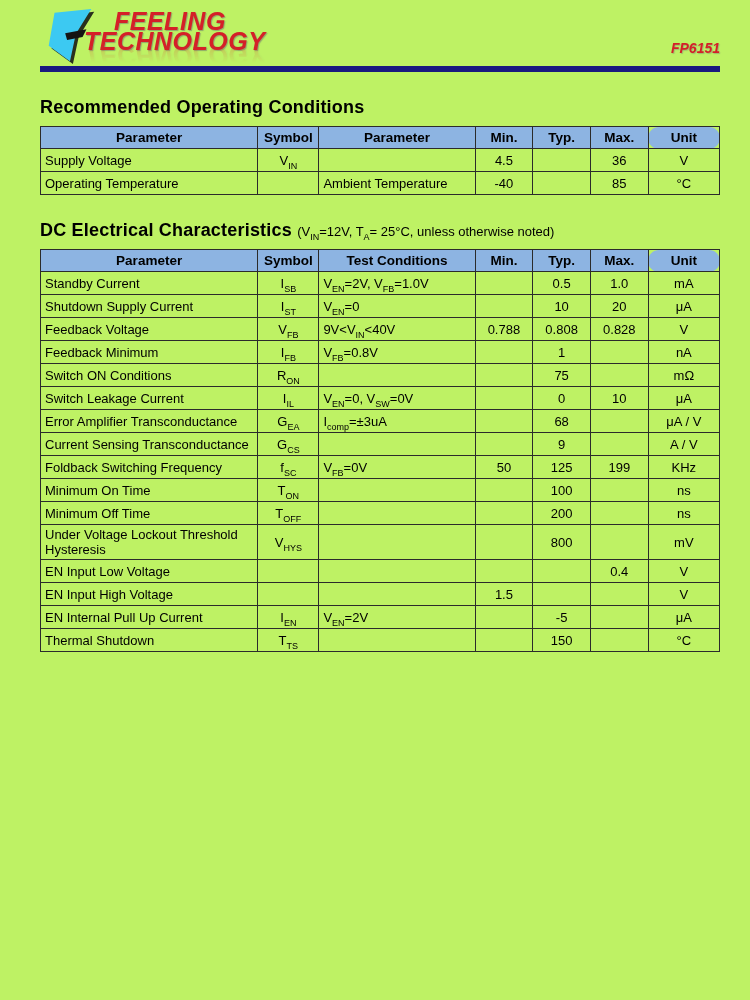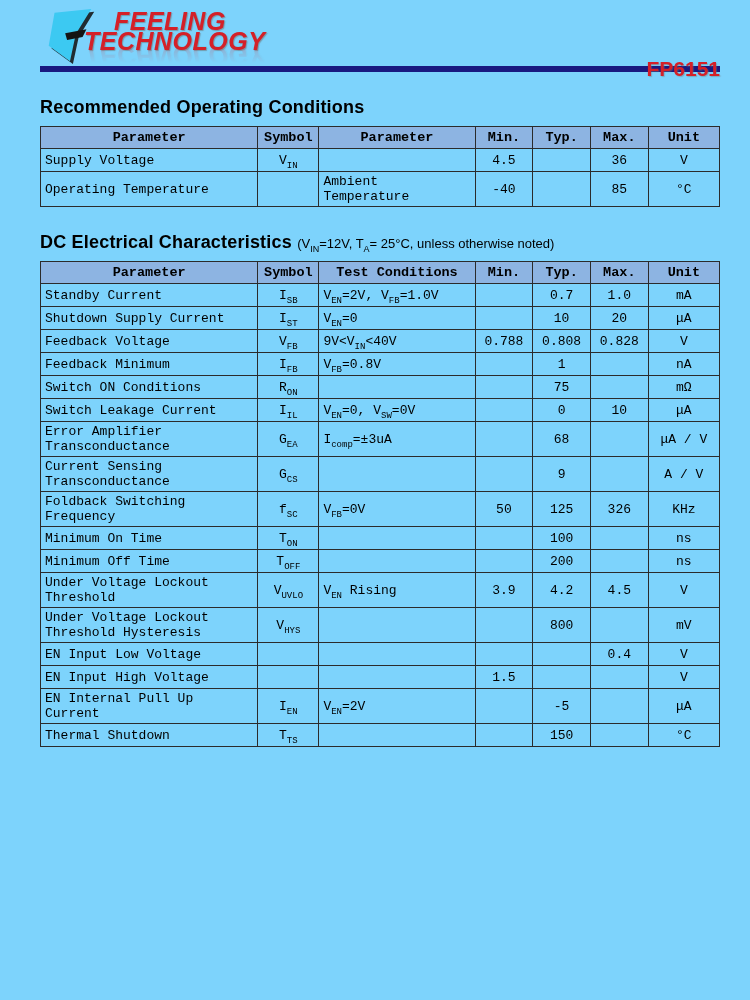--- a/index.html
+++ b/index.html
@@ -2,21 +2,21 @@
 <html style="--brand_red: #D42028; --rule_navy: #191980; --logo_cyan: #3CC9F2; --table_header_blue: #8DB4E2; --border: #2b2b2b;"><head>
 <meta charset="utf-8">
 <style>
   * { box-sizing: border-box; }
   html,body { margin:0; padding:0; background:#ffffff; }
   body {
     width:750px; height:1000px;
     font-family:"Liberation Sans", sans-serif;
     color:#000;
   }
-  .page { position:relative; width:750px; height:1000px; overflow:hidden; background:#7dd3fc; }
+  .page { position:relative; width:750px; height:1000px; overflow:hidden; background:#bef264; }
 
   
   .header-top {
     display:flex; justify-content:space-between; align-items:flex-start;
     padding:7px 30px 0 40px; height:65px;
   }
   .logo { display:flex; align-items:flex-start; position:relative; }
   .logo-mark { width:60px; height:60px; flex:0 0 auto; }
   .logo-text {
     margin-left:-16px; padding-top:4px;
@@ -28,57 +28,56 @@
   .logo-line1 { padding-left:30px; }
   .logo-line2 { padding-left:0; }
   .logo-reflection {
     transform:scaleY(-1);
     opacity:0.20; filter:blur(0.5px);
     -webkit-mask-image:linear-gradient(to bottom, transparent 15%, #000 95%);
     mask-image:linear-gradient(to bottom, transparent 15%, #000 95%);
     margin-top:-5px;
   }
   .part-number {
-    margin-top:50px;
-    font-weight:bold; font-size:21px;
+    margin-top:33px;
+    font-style:italic; font-weight:bold; font-size:14px;
     color:var(--brand_red,#D42028);
     text-shadow:1px 1px 1px rgba(120,120,120,0.45);
   }
   .header-rule { height:6px; background:var(--rule_navy,#191980); margin:1px 30px 0 40px; }
 
   
   .content { padding:0 30px 16px 40px; }
   .sec-title {
     font-size:18px; font-weight:bold; margin:25px 0 8px 0; letter-spacing:0.2px;
   }
   .sec-title .sec-subtitle {
     font-size:13px; font-weight:normal; letter-spacing:0;
   }
   .spec-table {
     width:100%; border-collapse:collapse; table-layout:fixed;
     font-size:13px;
-    font-family:Liberation Mono, monospace;
   }
   .spec-table th, .spec-table td {
     border:1px solid var(--border,#2b2b2b);
     padding:2px 4px;
     height:23px;
     overflow:hidden;
   }
   .spec-table thead th {
     background:var(--table_header_blue,#8DB4E2);
     font-weight:bold; font-size:13.5px; text-align:center; height:22px;
   }
   .spec-table th:nth-child(1){ width:32%; }
   .spec-table th:nth-child(2){ width:9%;  }
   .spec-table th:nth-child(3){ width:23%; }
   .spec-table th:nth-child(4){ width:8.5%; }
   .spec-table th:nth-child(5){ width:8.5%; }
   .spec-table th:nth-child(6){ width:8.5%; }
-  .spec-table th:nth-child(7){ width:10.5%; }
+  .spec-table th:nth-child(7){ width:10.5%;border-radius:11px; }
   .spec-table td:nth-child(1){ text-align:left; }
   .spec-table td:nth-child(2){ text-align:center; }
   .spec-table td:nth-child(3){ text-align:left; }
   .spec-table td:nth-child(4),
   .spec-table td:nth-child(5),
   .spec-table td:nth-child(6),
   .spec-table td:nth-child(7){ text-align:center; }
   sub { font-size:9px; line-height:0; }
 </style>
 </head>
@@ -162,21 +161,21 @@
               <th>Max.</th>
               <th>Unit</th>
             </tr>
         </thead>
         <tbody>
             <tr>
               <td>Standby Current</td>
               <td>I<sub>SB</sub></td>
               <td>V<sub>EN</sub>=2V, V<sub>FB</sub>=1.0V</td>
               <td></td>
-              <td>0.7</td>
+              <td>0.5</td>
               <td>1.0</td>
               <td>mA</td>
             </tr>
             <tr>
               <td>Shutdown Supply Current</td>
               <td>I<sub>ST</sub></td>
               <td>V<sub>EN</sub>=0</td>
               <td></td>
               <td>10</td>
               <td>20</td>
@@ -235,49 +234,40 @@
               <td>9</td>
               <td></td>
               <td>A / V</td>
             </tr>
             <tr>
               <td>Foldback Switching Frequency</td>
               <td>f<sub>SC</sub></td>
               <td>V<sub>FB</sub>=0V</td>
               <td>50</td>
               <td>125</td>
-              <td>326</td>
+              <td>199</td>
               <td>KHz</td>
             </tr>
             <tr>
               <td>Minimum On Time</td>
               <td>T<sub>ON</sub></td>
               <td></td>
               <td></td>
               <td>100</td>
               <td></td>
               <td>ns</td>
             </tr>
             <tr>
               <td>Minimum Off Time</td>
               <td>T<sub>OFF</sub></td>
               <td></td>
               <td></td>
               <td>200</td>
               <td></td>
               <td>ns</td>
-            </tr>
-            <tr>
-              <td>Under Voltage Lockout Threshold</td>
-              <td>V<sub>UVLO</sub></td>
-              <td>V<sub>EN</sub> Rising</td>
-              <td>3.9</td>
-              <td>4.2</td>
-              <td>4.5</td>
-              <td>V</td>
             </tr>
             <tr>
               <td>Under Voltage Lockout Threshold Hysteresis</td>
               <td>V<sub>HYS</sub></td>
               <td></td>
               <td></td>
               <td>800</td>
               <td></td>
               <td>mV</td>
             </tr>

